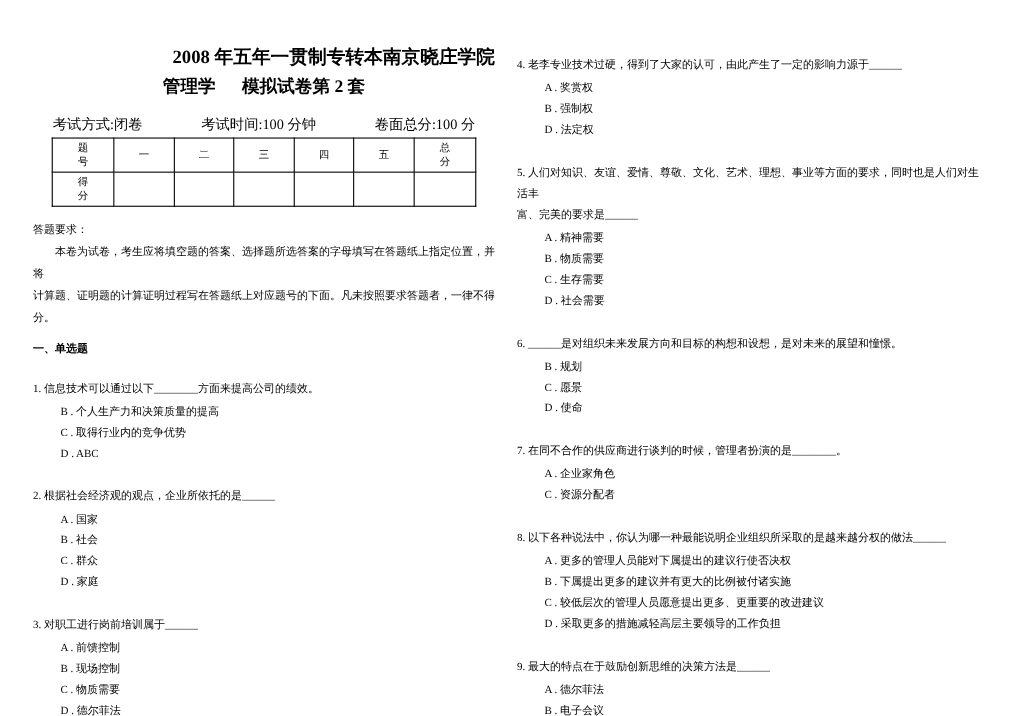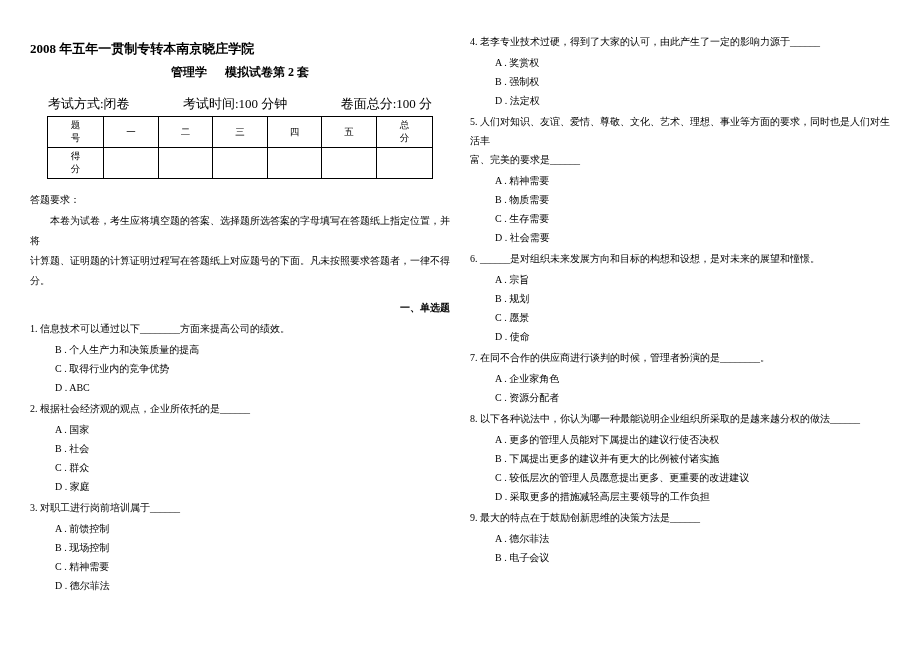--- a/index.html
+++ b/index.html
@@ -16,29 +16,29 @@
   .page {
     display: flex;
     flex-direction: row;
     padding: 30px 20px 0 20px;
   }
   .col {
     width: 430px;
     padding: 0 10px;
   }
   .title1 {
-    text-align: left;
+    text-align: right;
     font-weight: bold;
-    font-size: 13px;
+    font-size: 17px;
     margin: 10px 0 6px 0;
   }
   .title2 {
     text-align: center;
     font-weight: bold;
-    font-size: 12px;
+    font-size: 16px;
     margin: 0 0 14px 0;
   }
   .meta-row {
     display: flex;
     justify-content: space-between;
     font-size: 13px;
     padding: 0 18px;
     margin-bottom: 3px;
   }
   table.score {
@@ -58,24 +58,23 @@
     margin: 6px 0 4px 0;
   }
   .instr {
     font-size: 10px;
     line-height: 2.0;
     text-indent: 2em;
   }
   .sec-head {
     font-weight: bold;
     margin: 10px 0 4px 0;
-    text-align: right;
   }
   .q {
-    margin: 2px 0 2px 0;
+    margin: 20px 0 2px 0;
     line-height: 1.9;
   }
   .opt {
     margin-left: 2.5em;
     line-height: 1.9;
   }
 </style>
 </head>
 <body>
 
@@ -130,39 +129,38 @@
 
     <div class="q">2. 根据社会经济观的观点，企业所依托的是______</div>
     <div class="opt">A . 国家</div>
     <div class="opt">B . 社会</div>
     <div class="opt">C . 群众</div>
     <div class="opt">D . 家庭</div>
 
     <div class="q">3. 对职工进行岗前培训属于______</div>
     <div class="opt">A . 前馈控制</div>
     <div class="opt">B . 现场控制</div>
-    <div class="opt">C . 精神需要</div>
+    <div class="opt">C . 物质需要</div>
     <div class="opt">D . 德尔菲法</div>
   </div>
 
   <div class="col">
     <div class="q">4. 老李专业技术过硬，得到了大家的认可，由此产生了一定的影响力源于______</div>
     <div class="opt">A . 奖赏权</div>
     <div class="opt">B . 强制权</div>
     <div class="opt">D . 法定权</div>
 
     <div class="q">5. 人们对知识、友谊、爱情、尊敬、文化、艺术、理想、事业等方面的要求，同时也是人们对生活丰</div>
     <div class="q" style="margin-top:-2px">富、完美的要求是______</div>
     <div class="opt">A . 精神需要</div>
     <div class="opt">B . 物质需要</div>
     <div class="opt">C . 生存需要</div>
     <div class="opt">D . 社会需要</div>
 
     <div class="q">6. ______是对组织未来发展方向和目标的构想和设想，是对未来的展望和憧憬。</div>
-    <div class="opt">A . 宗旨</div>
     <div class="opt">B . 规划</div>
     <div class="opt">C . 愿景</div>
     <div class="opt">D . 使命</div>
 
     <div class="q">7. 在同不合作的供应商进行谈判的时候，管理者扮演的是________。</div>
     <div class="opt">A . 企业家角色</div>
     <div class="opt">C . 资源分配者</div>
 
     <div class="q">8. 以下各种说法中，你认为哪一种最能说明企业组织所采取的是越来越分权的做法______</div>
     <div class="opt">A . 更多的管理人员能对下属提出的建议行使否决权</div>

